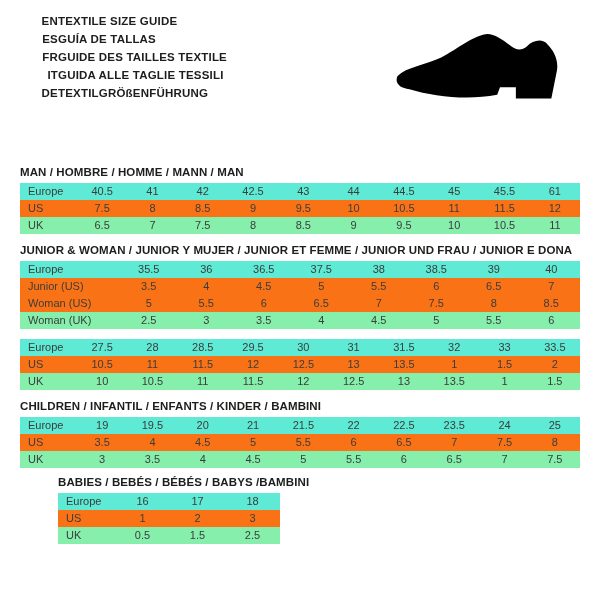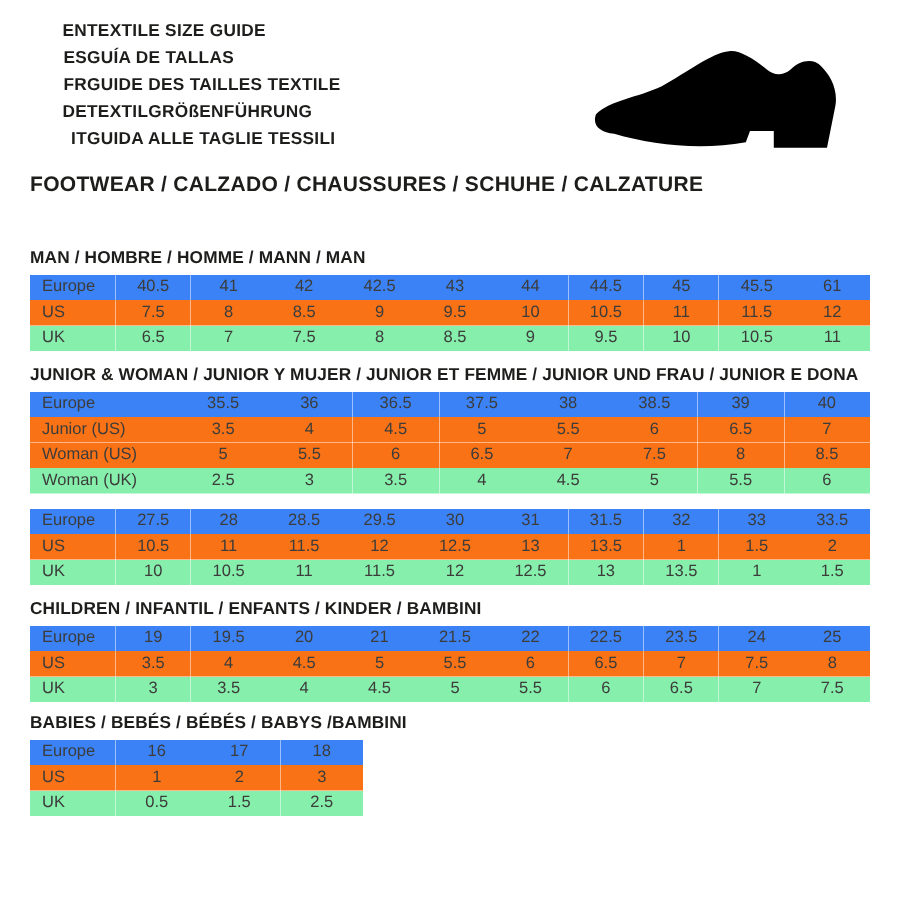--- a/index.html
+++ b/index.html
@@ -39,32 +39,32 @@
   table.size-table {
     border-collapse: collapse; table-layout: fixed;
     font-size: 11px; line-height: 17px;
   }
   table.size-table th, table.size-table td {
     height: 17px; font-weight: normal; color: #3c3c3b;
     white-space: nowrap; overflow: hidden;
   }
   table.size-table th.row-label { text-align: left; padding-left: 8px; }
   table.size-table td { text-align: center; }
-  tr.hdr   { background: #3b82f6; }
+  tr.hdr   { background: #5eead4; }
   tr.plain { background: #f97316; }
   tr.alt   { background: #86efac; }
 
   
   .tbl-0 table, .tbl-2 table, .tbl-3 table { width: 560px; }
   .tbl-0 th.row-label, .tbl-2 th.row-label, .tbl-3 th.row-label { width: 57px; }
   .tbl-1 table { width: 560px; }
   .tbl-1 th.row-label { width: 100px; }
   .tbl-4 table { width: 222px; }
   .tbl-4 th.row-label { width: 57px; }
-  .tbl-4 { margin-top: 8px; }
+  .tbl-4 { margin-top: 8px; margin-left: 38px; }
   .tbl-3 { margin-bottom: 8px; }
 </style>
 </head>
 <body>
 
 <div class="page">
 
   <ul class="lang-list">
     <li class="lang-row">
       <span class="lang-code">EN</span>
@@ -72,30 +72,29 @@
     </li>
     <li class="lang-row">
       <span class="lang-code">ES</span>
       <span class="lang-label">GUÍA DE TALLAS</span>
     </li>
     <li class="lang-row">
       <span class="lang-code">FR</span>
       <span class="lang-label">GUIDE DES TAILLES TEXTILE</span>
     </li>
     <li class="lang-row">
+      <span class="lang-code">IT</span>
+      <span class="lang-label">GUIDA ALLE TAGLIE TESSILI</span>
+    </li>
+    <li class="lang-row">
       <span class="lang-code">DE</span>
       <span class="lang-label">TEXTILGRÖßENFÜHRUNG</span>
     </li>
-    <li class="lang-row">
-      <span class="lang-code">IT</span>
-      <span class="lang-label">GUIDA ALLE TAGLIE TESSILI</span>
-    </li>
   </ul>
 
-  <div class="category-line">FOOTWEAR / CALZADO / CHAUSSURES / SCHUHE / CALZATURE</div>
 
   <div class="shoe-wrap">
     <svg viewBox="0 0 200 90" preserveAspectRatio="xMidYMid meet" aria-hidden="true">
       <path fill="#000000" d="
         M5,58
         C2,66 8,71 18,72
         C45,80 80,84 112,78
         L115,70
         L132,70
         L132,82

